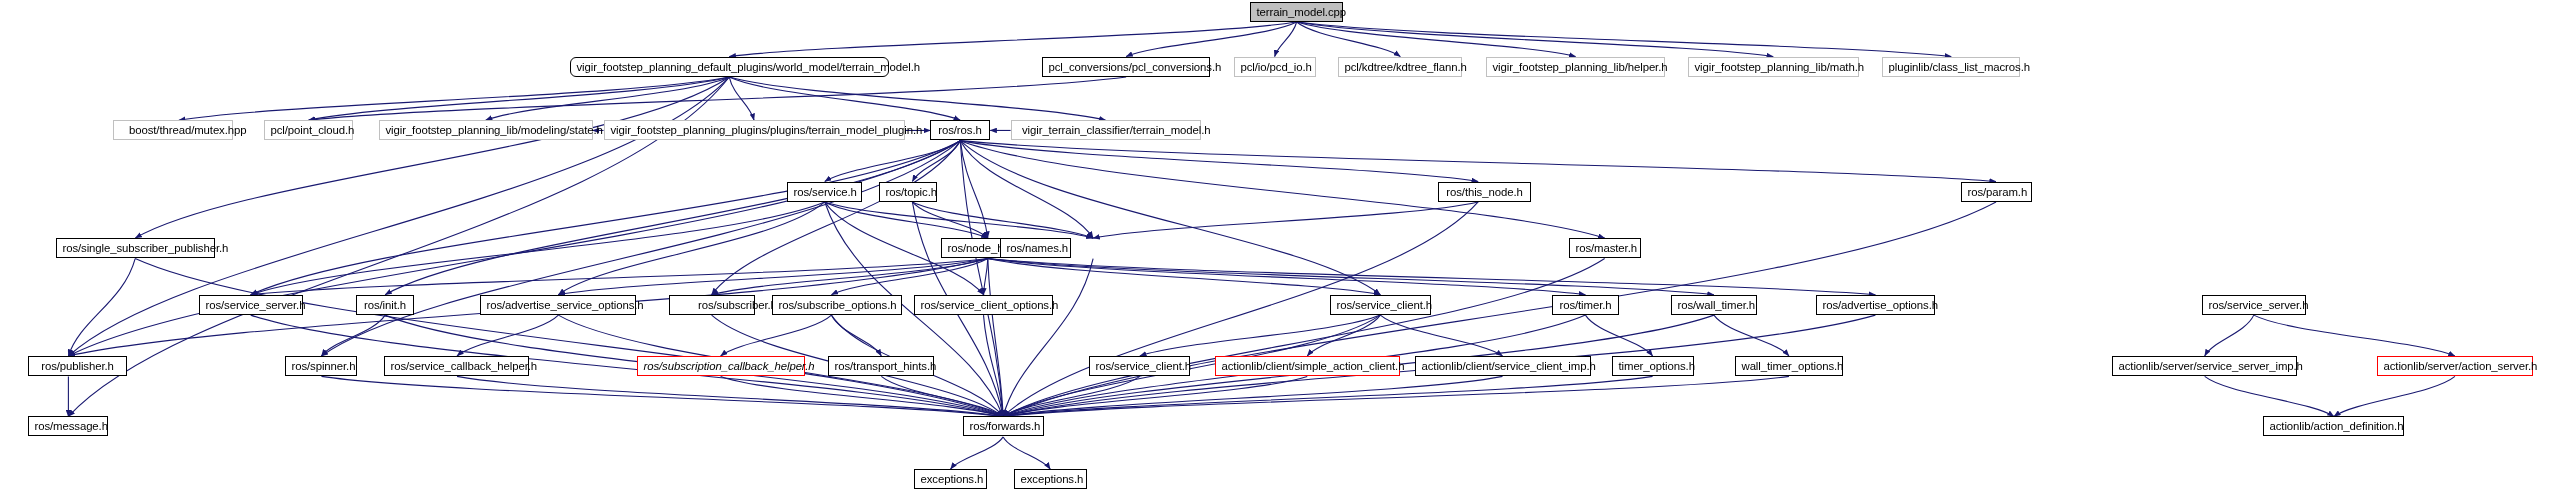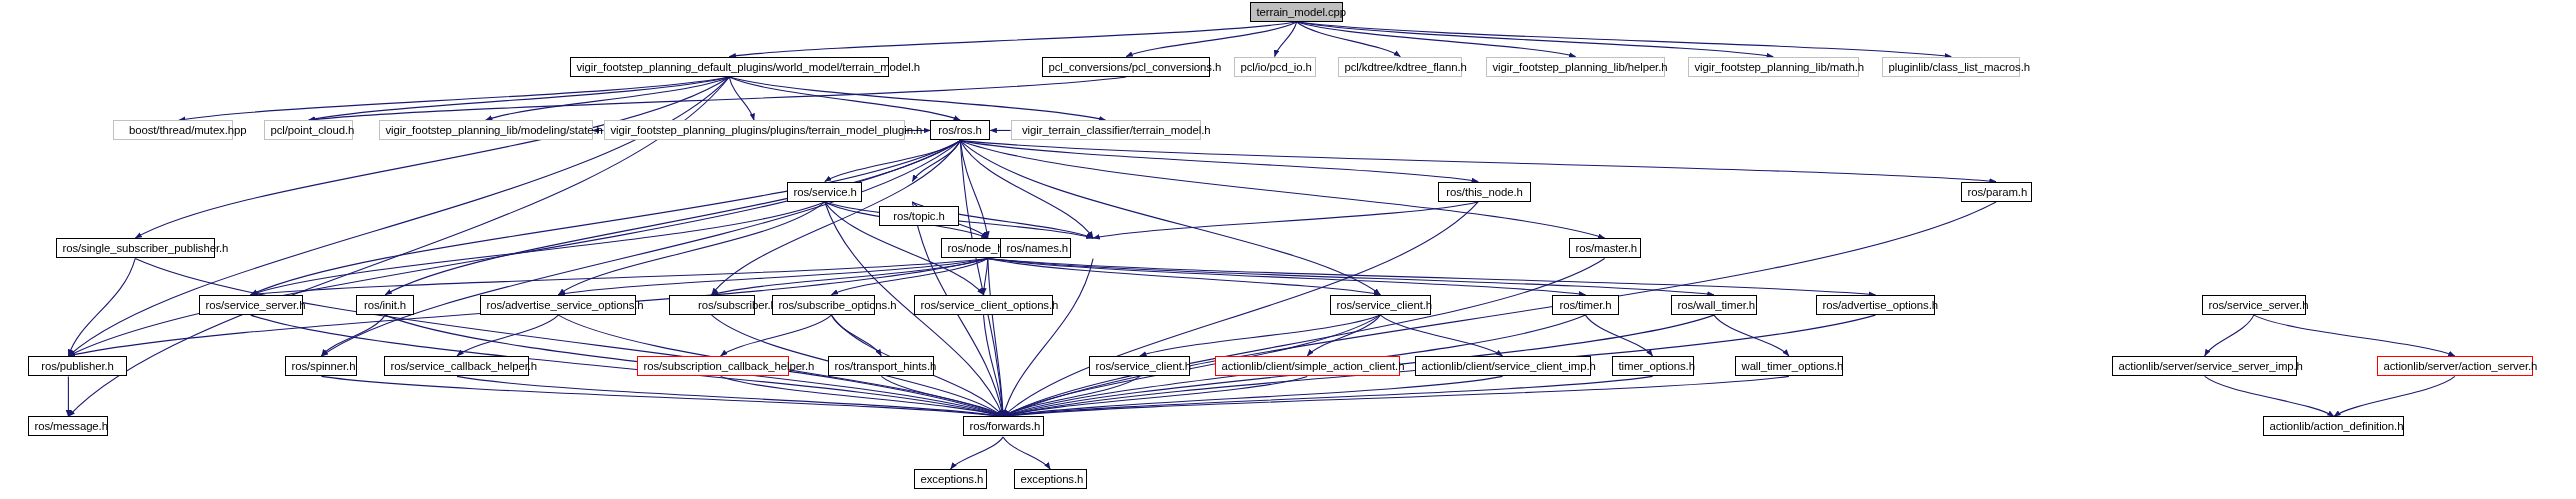--- a/index.html
+++ b/index.html
@@ -154,56 +154,56 @@
         <path d="M2103,479 C1954.23,501.95 1425.27,510.62 1276.5,530" fill="none" stroke="#191970" stroke-width="1.4" marker-end="url(#arrow)"></path>
         <path d="M2276.5,479 C2096.5,501.95 1456.5,510.62 1276.5,530" fill="none" stroke="#191970" stroke-width="1.4" marker-end="url(#arrow)"></path>
         <path d="M2805.5,479 C2835.11,501.95 2940.39,510.62 2970,530" fill="none" stroke="#191970" stroke-width="1.4" marker-end="url(#arrow)"></path>
         <path d="M3124,479 C3096.28,501.95 2997.72,510.62 2970,530" fill="none" stroke="#191970" stroke-width="1.4" marker-end="url(#arrow)"></path>
         <path d="M1276.5,556 C1264.44,574.45 1221.56,581.42 1209.5,597" fill="none" stroke="#191970" stroke-width="1.4" marker-end="url(#arrow)"></path>
         <path d="M1276.5,556 C1287.3,574.45 1325.7,581.42 1336.5,597" fill="none" stroke="#191970" stroke-width="1.4" marker-end="url(#arrow)"></path>
       </g>
   </svg>
   <div id="node-layer">
       <div class="node root" style="left: 1250px; top: 1.6px; width: 93px;"><span>terrain_model.cpp</span></div>
-      <div class="node hdr" style="left: 570px; top: 57px; width: 319px;"><span>vigir_footstep_planning_default_plugins/world_model/terrain_model.h</span></div>
+      <div class="node hdr" style="left: 570px; top: 57px; width: 319px; border-radius: 6px;"><span>vigir_footstep_planning_default_plugins/world_model/terrain_model.h</span></div>
       <div class="node hdr" style="left: 1042px; top: 57px; width: 168px;"><span>pcl_conversions/pcl_conversions.h</span></div>
       <div class="node " style="left: 1234px; top: 57px; width: 82px;"><span>pcl/io/pcd_io.h</span></div>
       <div class="node " style="left: 1338px; top: 57px; width: 124px;"><span>pcl/kdtree/kdtree_flann.h</span></div>
       <div class="node " style="left: 1486px; top: 57px; width: 179px;"><span>vigir_footstep_planning_lib/helper.h</span></div>
       <div class="node " style="left: 1688px; top: 57px; width: 171px;"><span>vigir_footstep_planning_lib/math.h</span></div>
       <div class="node " style="left: 1882px; top: 57px; width: 138px;"><span>pluginlib/class_list_macros.h</span></div>
       <div class="node " style="left: 113px; top: 120px; width: 120px; padding-left: 15px;"><span>boost/thread/mutex.hpp</span></div>
       <div class="node " style="left: 264px; top: 120px; width: 89px;"><span>pcl/point_cloud.h</span></div>
       <div class="node " style="left: 379px; top: 120px; width: 214px;"><span>vigir_footstep_planning_lib/modeling/state.h</span></div>
       <div class="node " style="left: 604px; top: 120px; width: 301px;"><span>vigir_footstep_planning_plugins/plugins/terrain_model_plugin.h</span></div>
       <div class="node hdr" style="left: 930px; top: 120px; width: 60px;"><span>ros/ros.h</span></div>
       <div class="node " style="left: 1011px; top: 120px; width: 190px; padding-left: 10px;"><span>vigir_terrain_classifier/terrain_model.h</span></div>
       <div class="node hdr" style="left: 787px; top: 182px; width: 75px;"><span>ros/service.h</span></div>
-      <div class="node hdr" style="left: 879px; top: 182px; width: 80px; margin-top: 24px;"><span>ros/topic.h</span></div>
+      <div class="node hdr" style="left: 879px; top: 182px; width: 58px;"><span>ros/topic.h</span></div>
       <div class="node hdr" style="left: 1438px; top: 182px; width: 93px;"><span>ros/this_node.h</span></div>
       <div class="node hdr" style="left: 1961px; top: 182px; width: 71px;"><span>ros/param.h</span></div>
       <div class="node hdr" style="left: 56px; top: 238px; width: 159px;"><span>ros/single_subscriber_publisher.h</span></div>
       <div class="node hdr" style="left: 941px; top: 238px; width: 93px;"><span>ros/node_handle.h</span></div>
       <div class="node hdr" style="left: 1000px; top: 238px; width: 71px;"><span>ros/names.h</span></div>
       <div class="node hdr" style="left: 1569px; top: 238px; width: 72px;"><span>ros/master.h</span></div>
       <div class="node hdr" style="left: 199px; top: 295px; width: 104px;"><span>ros/service_server.h</span></div>
       <div class="node hdr" style="left: 356px; top: 295px; width: 58px;"><span>ros/init.h</span></div>
       <div class="node hdr" style="left: 480px; top: 295px; width: 156px;"><span>ros/advertise_service_options.h</span></div>
       <div class="node hdr" style="left: 669px; top: 295px; width: 86px; padding-left: 28px;"><span>ros/subscriber.h</span></div>
-      <div class="node hdr" style="left: 772px; top: 295px; width: 103px;"><span>ros/subscribe_options.h</span></div>
+      <div class="node hdr" style="left: 772px; top: 295px; width: 130px;"><span>ros/subscribe_options.h</span></div>
       <div class="node hdr" style="left: 914px; top: 295px; width: 139px;"><span>ros/service_client_options.h</span></div>
       <div class="node hdr" style="left: 1330px; top: 295px; width: 101px;"><span>ros/service_client.h</span></div>
       <div class="node hdr" style="left: 1552px; top: 295px; width: 67px;"><span>ros/timer.h</span></div>
       <div class="node hdr" style="left: 1671px; top: 295px; width: 86px;"><span>ros/wall_timer.h</span></div>
       <div class="node hdr" style="left: 1816px; top: 295px; width: 119px;"><span>ros/advertise_options.h</span></div>
       <div class="node hdr" style="left: 2202px; top: 295px; width: 104px;"><span>ros/service_server.h</span></div>
       <div class="node hdr" style="left: 28px; top: 356px; width: 99px;"><span>ros/publisher.h</span></div>
       <div class="node hdr" style="left: 285px; top: 356px; width: 72px;"><span>ros/spinner.h</span></div>
       <div class="node hdr" style="left: 384px; top: 356px; width: 145px;"><span>ros/service_callback_helper.h</span></div>
-      <div class="node red" style="left: 637px; top: 356px; width: 152px;"><span>ros/subscription_callback_helper.h</span></div>
+      <div class="node red" style="left: 637px; top: 356px; width: 168px; font-style: italic;"><span>ros/subscription_callback_helper.h</span></div>
       <div class="node hdr" style="left: 828px; top: 356px; width: 106px;"><span>ros/transport_hints.h</span></div>
       <div class="node hdr" style="left: 1089px; top: 356px; width: 101px;"><span>ros/service_client.h</span></div>
       <div class="node red" style="left: 1215px; top: 356px; width: 185px;"><span>actionlib/client/simple_action_client.h</span></div>
       <div class="node hdr" style="left: 1415px; top: 356px; width: 176px;"><span>actionlib/client/service_client_imp.h</span></div>
       <div class="node hdr" style="left: 1612px; top: 356px; width: 82px;"><span>timer_options.h</span></div>
       <div class="node hdr" style="left: 1735px; top: 356px; width: 108px;"><span>wall_timer_options.h</span></div>
       <div class="node hdr" style="left: 2112px; top: 356px; width: 185px;"><span>actionlib/server/service_server_imp.h</span></div>
       <div class="node red" style="left: 2377px; top: 356px; width: 156px;"><span>actionlib/server/action_server.h</span></div>
       <div class="node hdr" style="left: 28px; top: 416px; width: 80px;"><span>ros/message.h</span></div>
       <div class="node hdr" style="left: 963px; top: 416px; width: 81px;"><span>ros/forwards.h</span></div>

